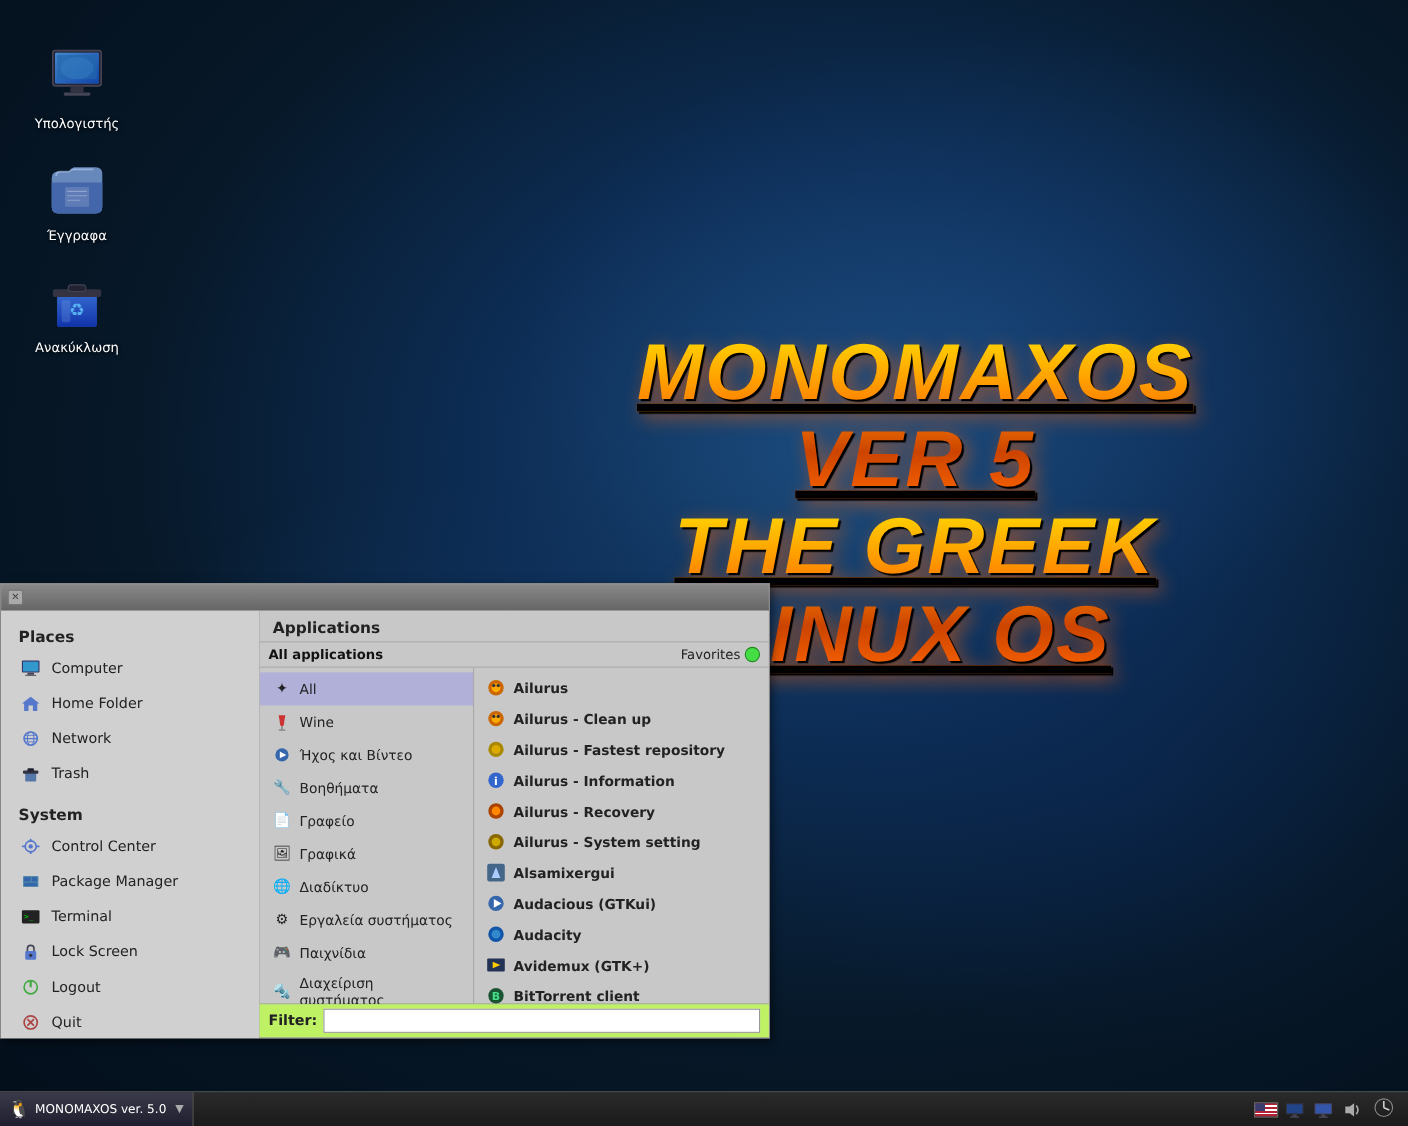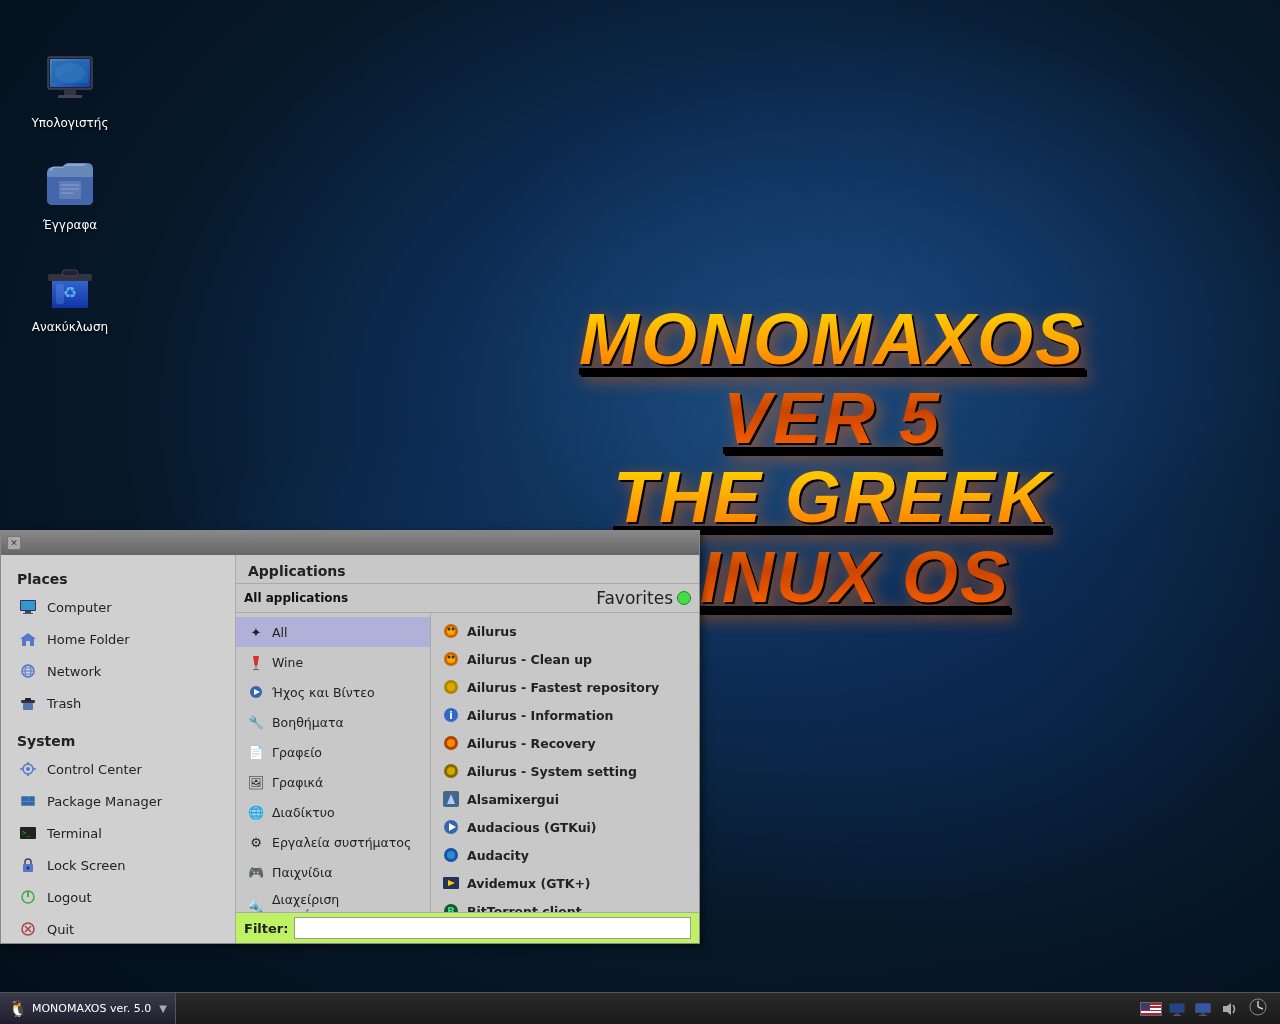--- a/index.html
+++ b/index.html
@@ -29,21 +29,21 @@
       background:
         radial-gradient(ellipse 600px 400px at 70% 30%, rgba(30,80,140,0.4) 0%, transparent 70%),
         radial-gradient(ellipse 400px 300px at 30% 60%, rgba(20,60,110,0.3) 0%, transparent 60%),
         radial-gradient(ellipse 500px 350px at 80% 70%, rgba(10,40,90,0.35) 0%, transparent 70%);
       pointer-events: none;
     }
 
     
     .desktop-icons {
       position: absolute;
-      top: 48px;
+      top: 37px;
       left: 30px;
       display: flex;
       flex-direction: column;
       gap: 20px;
     }
 
     .desktop-icon {
       display: flex;
       flex-direction: column;
       align-items: center;
@@ -193,21 +193,21 @@
     .app-panel-title {
       font-size: 14px;
       font-weight: bold;
       color: #222;
     }
 
     .favorites-btn {
       display: flex;
       align-items: center;
       gap: 4px;
-      font-size: 17px;
+      font-size: 12px;
       color: #222;
       cursor: pointer;
     }
 
     .favorites-dot {
       width: 14px;
       height: 14px;
       border-radius: 50%;
       background: #44dd44;
       border: 1px solid #228822;

